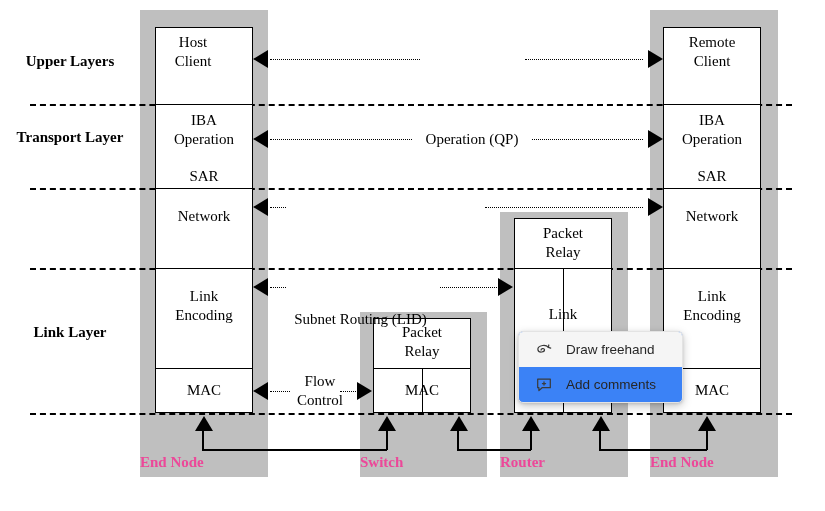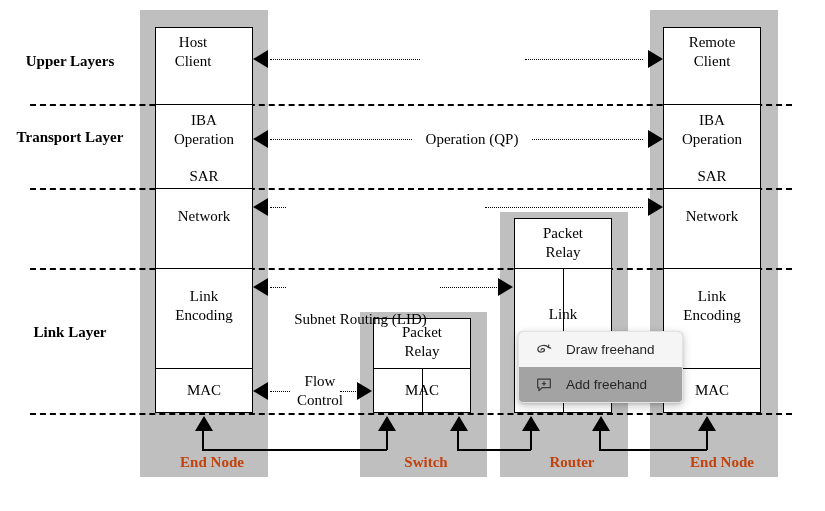--- a/index.html
+++ b/index.html
@@ -29,26 +29,25 @@
     border-top:2.5px dashed #000;
   }
 
   
   .devcol{
     position:absolute;
     background:#bfbfbf;
   }
   .devname{
     position:absolute;
-    text-align:center;
+    text-align:left;
     font-weight:bold;
     font-size:15px;
     line-height:18px;
-    color:#c2410c;
-    margin-left:8px;
+    color:#ec4899;
   }
 
   
   .stackbox{
     position:absolute;
     background:#ffffff;
     border:1.6px solid #000;
     box-sizing:border-box;
   }
   .cellrule{            
@@ -95,21 +94,21 @@
   .uparrow{
     position:absolute;width:0;height:0;
     border-left:9px solid transparent;
     border-right:9px solid transparent;
     border-bottom:15px solid #000;
   }
 
   
   #ctxmenu{
     position:absolute;
-    background:#a3a3a3;
+    background:#3b82f6;
     border:1px solid #e3e3e3;
     border-radius:5px;
     box-shadow:0 3px 10px rgba(0,0,0,.22),0 1px 3px rgba(0,0,0,.13);
     font-family:"Liberation Sans","DejaVu Sans",sans-serif;
     overflow:hidden;
     z-index:40;
     text-align:center;
   }
   .menuitem{
     display:flex;align-items:center;
@@ -262,18 +261,18 @@
       <span>Draw freehand</span>
     </div>
 
     <div class="menuitem">
       <span class="menuicon">
         <svg width="18" height="18" viewBox="0 0 18 18" fill="none" stroke="#3b3b3b" stroke-width="1.25" stroke-linecap="round" stroke-linejoin="round">
           <path d="M2.7 3.2h12.6v8.5H7.1l-3.2 2.9v-2.9H2.7z"></path>
           <path d="M9 5.9v3.2M7.4 7.5h3.2"></path>
         </svg>
       </span>
-      <span>Add freehand</span>
+      <span>Add comments</span>
     </div>
 
   </div>
 
 </div>
 
 </body></html>

